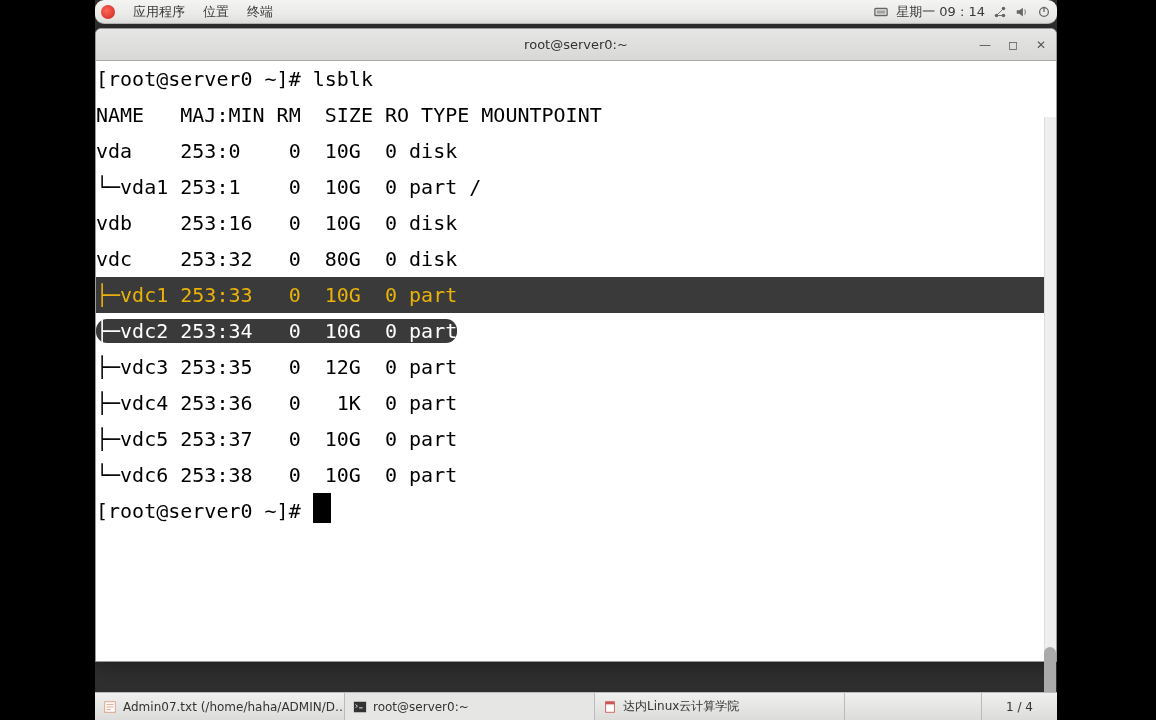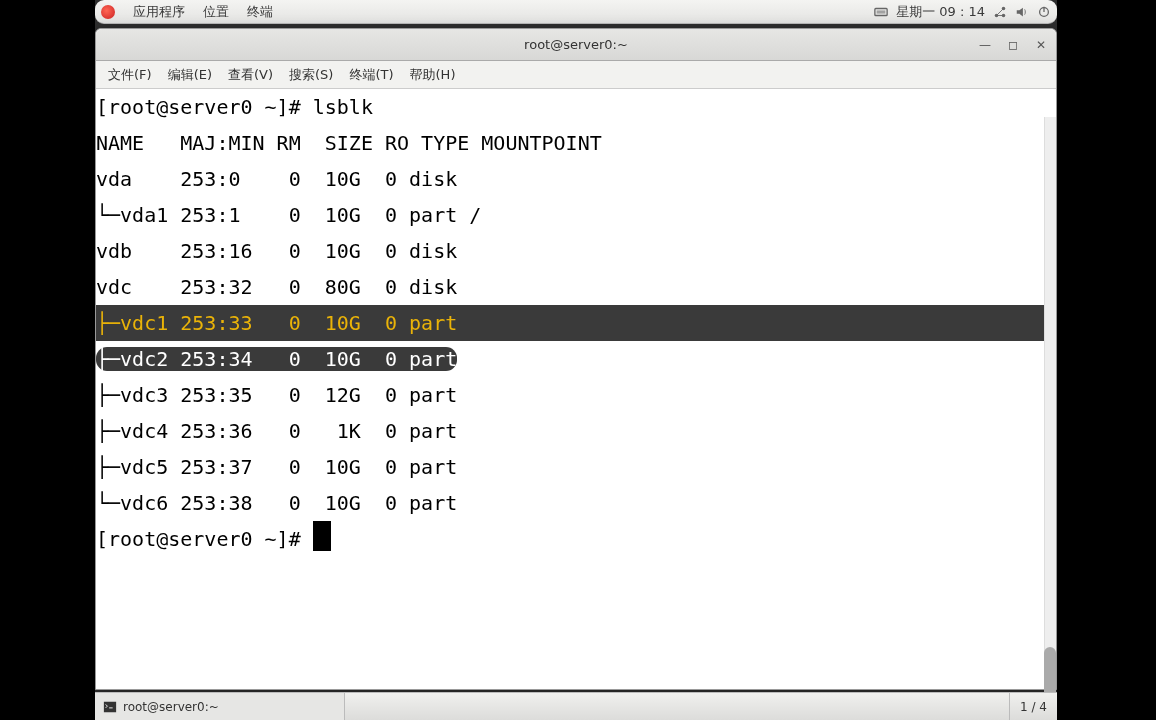--- a/index.html
+++ b/index.html
@@ -30,21 +30,21 @@
 .hl-partial { display: inline; background: #3a3a3a; color: #fff; border-radius: 11px; }
 .cursor { display: inline-block; width: 18px; height: 30px; background: #000; vertical-align: text-bottom; }
 
 .scroll-track { position: absolute; right: 0; top: 88px; width: 12px; height: 600px; background: #eee; border-left: 1px solid #ddd; }
 .scroll-thumb { position: absolute; right: 0; bottom: 0; width: 12px; height: 70px; background: #aaa; border-radius: 6px; }
 
 .taskbar { position: absolute; bottom: 0; left: 0; right: 0; height: 28px; background: linear-gradient(#f0f0ee, #dcdcda); border-top: 1px solid #bbb; display: flex; align-items: center; font-size: 12px; color: #333; }
 .task { display: flex; align-items: center; gap: 6px; padding: 0 8px; height: 100%; border-right: 1px solid #bbb; cursor: pointer; white-space: nowrap; overflow: hidden; }
 .task-icon { width: 14px; height: 14px; flex-shrink: 0; }
 .task.active { background: #e6e6e4; }
-.pager { margin-left: auto; padding: 0 10px; border-left: 1px solid #bbb; height: 100%; display: flex; align-items: center; }
+.pager { margin-left: auto; padding: 0 24px; border-left: 1px solid #bbb; height: 100%; display: flex; align-items: center; }
 </style>
 </head>
 <body>
 
 <div class="desktop">
   <div class="top-panel">
     <div class="left">
       <span class="logo"></span>
       <span class="panel-item">应用程序</span>
       <span class="panel-item">位置</span>
@@ -85,41 +85,47 @@
 
   <div class="window">
     <div class="titlebar">
       <span class="title">root@server0:~</span>
       <div class="win-controls">
         <span class="win-btn">—</span>
         <span class="win-btn">◻</span>
         <span class="win-btn">✕</span>
       </div>
     </div>
-    <div class="menubar">
-      <span class="menu">文件(F)</span>
-      <span class="menu">编辑(E)</span>
-      <span class="menu">查看(V)</span>
-      <span class="menu">搜索(S)</span>
-      <span class="menu">终端(T)</span>
-      <span class="menu">帮助(H)</span>
-    </div>
     <div class="terminal">
 <pre><span class="row">[root@server0 ~]# lsblk</span><span class="row">NAME   MAJ:MIN RM  SIZE RO TYPE MOUNTPOINT</span><span class="row">vda    253:0    0  10G  0 disk </span><span class="row">└─vda1 253:1    0  10G  0 part /</span><span class="row">vdb    253:16   0  10G  0 disk </span><span class="row">vdc    253:32   0  80G  0 disk </span><span class="row hl">├─vdc1 253:33   0  10G  0 part </span><span class="row"><span class="hl-partial">├─vdc2 253:34   0  10G  0 part</span><span> </span></span><span class="row">├─vdc3 253:35   0  12G  0 part </span><span class="row">├─vdc4 253:36   0   1K  0 part </span><span class="row">├─vdc5 253:37   0  10G  0 part </span><span class="row">└─vdc6 253:38   0  10G  0 part </span><span class="row"><span>[root@server0 ~]# </span><span class="cursor"></span></span></pre>
     </div>
     <div class="scroll-track">
       <div class="scroll-thumb"></div>
     </div>
   </div>
 
   <div class="taskbar">
+    <div class="task" style="width:250px">
+      <svg class="task-icon" viewBox="0 0 16 16">
+          <rect x="2" y="2" width="12" height="12" fill="#fff" stroke="#d97"></rect>
+          <path d="M4 5h8M4 8h8M4 11h5" stroke="#d97"></path>
+        </svg>
+      <span>Admin07.txt (/home/haha/ADMIN/D…</span>
+    </div>
     <div class="task active" style="width:250px">
       <svg class="task-icon" viewBox="0 0 16 16">
           <rect x="1" y="2" width="14" height="12" fill="#333"></rect>
           <path d="M3 5l2 2-2 2M7 9h4" stroke="#fff" fill="none"></path>
         </svg>
       <span>root@server0:~</span>
+    </div>
+    <div class="task" style="width:250px">
+      <svg class="task-icon" viewBox="0 0 16 16">
+          <rect x="3" y="2" width="10" height="12" fill="#fff" stroke="#c55"></rect>
+          <rect x="3" y="2" width="10" height="3" fill="#c55"></rect>
+        </svg>
+      <span>达内Linux云计算学院</span>
     </div>
     <div class="pager">
       <span>1 / 4</span>
     </div>
   </div>
 </div>
 
 </body></html>

